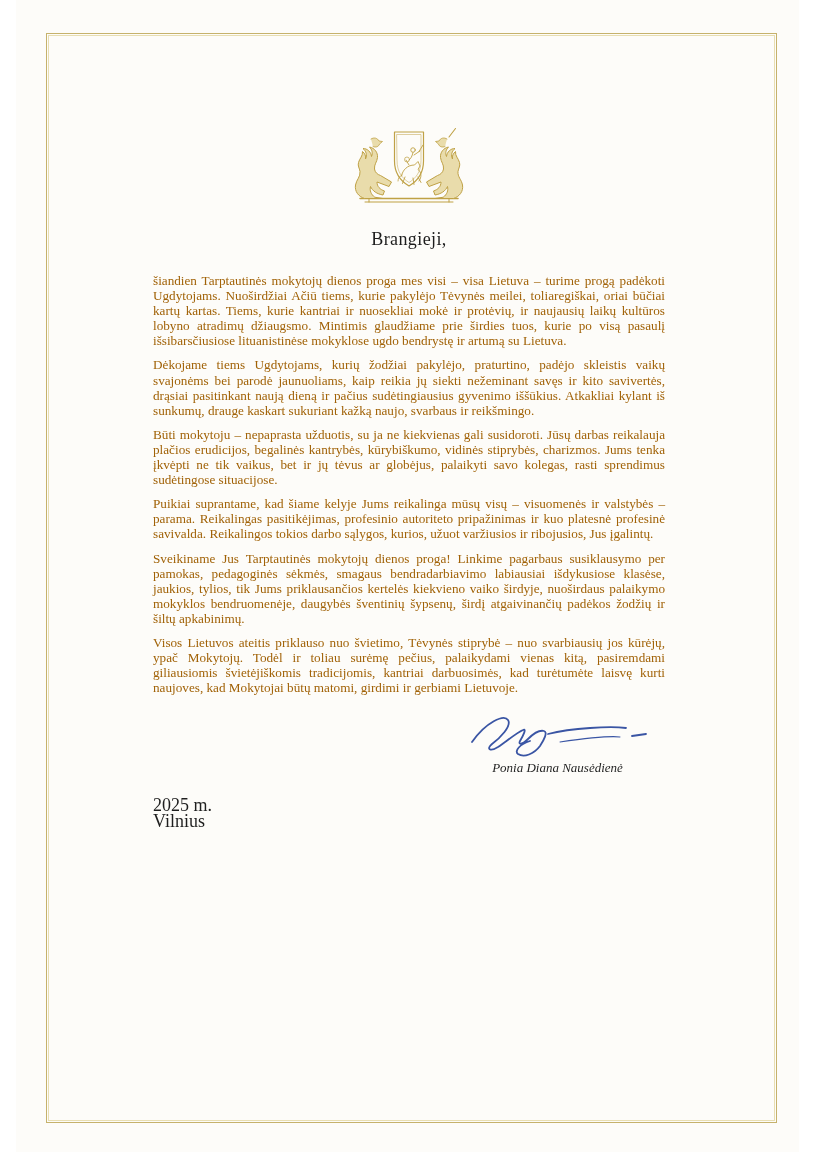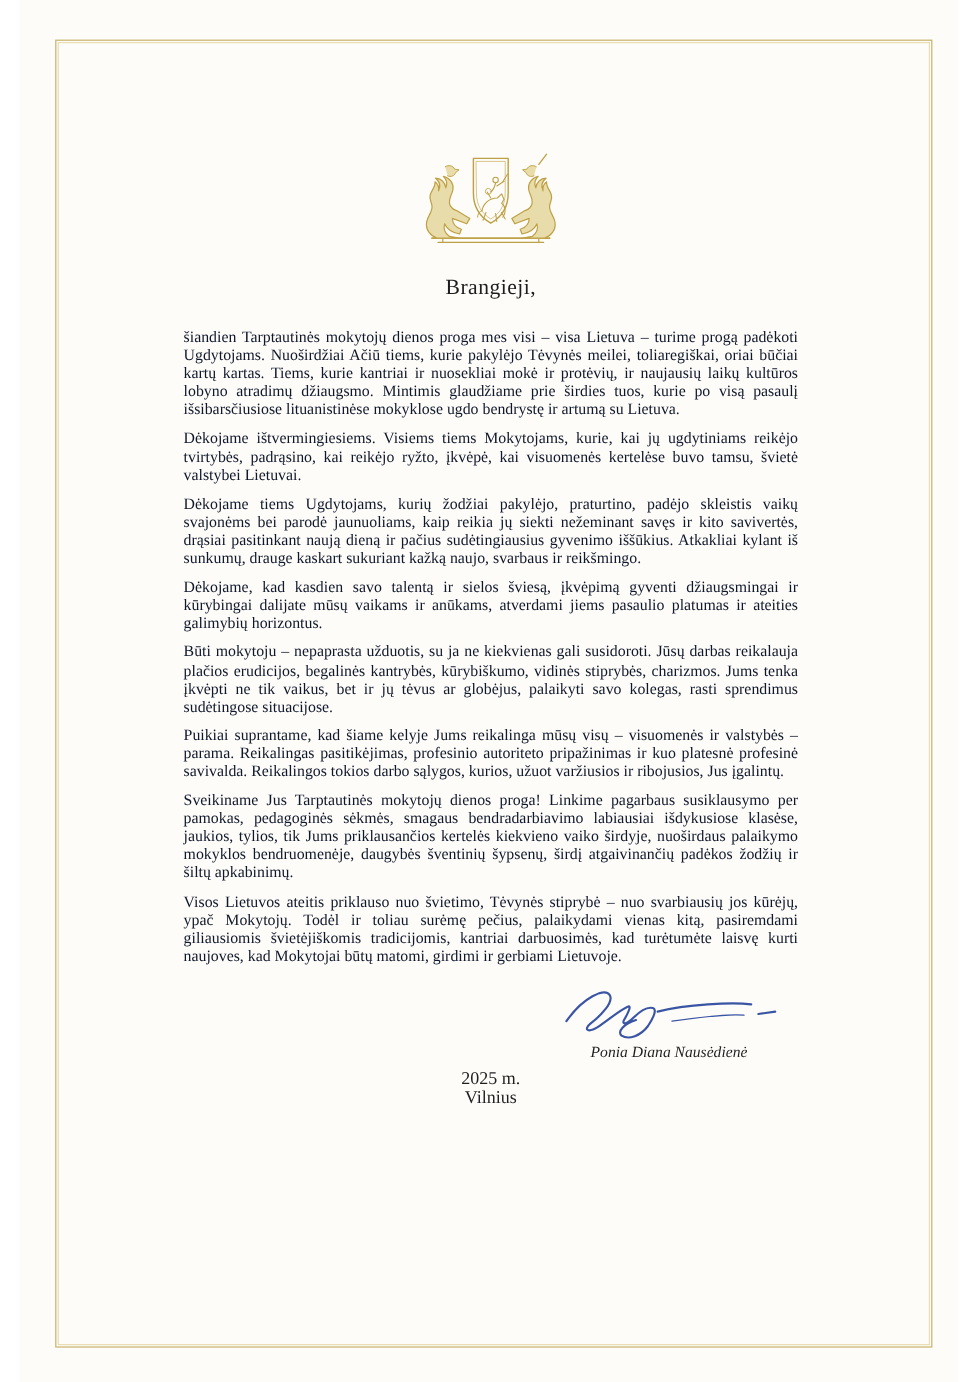--- a/index.html
+++ b/index.html
@@ -41,41 +41,41 @@
     font-weight: 400;
     letter-spacing: 0.4px;
     color: #1d1d1d;
   }
   .body-text { margin-top: 23px; }
   .body-text p {
     margin: 0 0 9px 0;
     font-size: 13.2px;
     line-height: 15.1px;
     text-align: justify;
-    color: #0f172a;
+    color: #a16207;
   }
   .sig-row {
     display: flex;
     align-items: flex-start;
     margin-top: 2px;
   }
   .sig-col { text-align: center; }
   .sig-col.left  { width: 47%; }
   .sig-col.right { width: 42%; margin-left: auto; padding-top: 6px; font-style: italic; }
   .sig-img { display: block; margin: 0 auto; }
   .sig-label {
     font-size: 13px;
     line-height: 15.5px;
     color: #1f1f1f;
     margin: 2px 0 0;
   }
   .date-block {
-    text-align: center;
-    margin-top: 7px;
-    font-size: 15px;
+    text-align: left;
+    margin-top: 21px;
+    font-size: 18px;
     line-height: 16px;
     color: #1f1f1f;
   }
 </style>
 </head>
 <body>
 
 <div class="page">
 
   <div class="frame"></div>
@@ -108,25 +108,23 @@
         <circle cx="146" cy="85" r="5" stroke-width="1.4"></circle>
       </g>
     </svg>
 
     <h1 class="salutation">Brangieji,</h1>
 
     <div class="body-text">
 
         <p>šiandien Tarptautinės mokytojų dienos proga mes visi – visa Lietuva – turime progą padėkoti Ugdytojams. Nuoširdžiai Ačiū tiems, kurie pakylėjo Tėvynės meilei, toliaregiškai, oriai būčiai kartų kartas. Tiems, kurie kantriai ir nuosekliai mokė ir protėvių, ir naujausių laikų kultūros lobyno atradimų džiaugsmo. Mintimis glaudžiame prie širdies tuos, kurie po visą pasaulį išsibarsčiusiose lituanistinėse mokyklose ugdo bendrystę ir artumą su Lietuva.</p>
 
-        <p>Dėkojame ištvermingiesiems. Visiems tiems Mokytojams, kurie, kai jų ugdytiniams reikėjo tvirtybės, padrąsino, kai reikėjo ryžto, įkvėpė, kai visuomenės kertelėse buvo tamsu, švietė valstybei Lietuvai.</p>
 
         <p>Dėkojame tiems Ugdytojams, kurių žodžiai pakylėjo, praturtino, padėjo skleistis vaikų svajonėms bei parodė jaunuoliams, kaip reikia jų siekti nežeminant savęs ir kito savivertės, drąsiai pasitinkant naują dieną ir pačius sudėtingiausius gyvenimo iššūkius. Atkakliai kylant iš sunkumų, drauge kaskart sukuriant kažką naujo, svarbaus ir reikšmingo.</p>
 
-        <p>Dėkojame, kad kasdien savo talentą ir sielos šviesą, įkvėpimą gyventi džiaugsmingai ir kūrybingai dalijate mūsų vaikams ir anūkams, atverdami jiems pasaulio platumas ir ateities galimybių horizontus.</p>
 
         <p>Būti mokytoju – nepaprasta užduotis, su ja ne kiekvienas gali susidoroti. Jūsų darbas reikalauja plačios erudicijos, begalinės kantrybės, kūrybiškumo, vidinės stiprybės, charizmos. Jums tenka įkvėpti ne tik vaikus, bet ir jų tėvus ar globėjus, palaikyti savo kolegas, rasti sprendimus sudėtingose situacijose.</p>
 
 
         <p>Puikiai suprantame, kad šiame kelyje Jums reikalinga mūsų visų – visuomenės ir valstybės – parama. Reikalingas pasitikėjimas, profesinio autoriteto pripažinimas ir kuo platesnė profesinė savivalda. Reikalingos tokios darbo sąlygos, kurios, užuot varžiusios ir ribojusios, Jus įgalintų.</p>
 
         <p>Sveikiname Jus Tarptautinės mokytojų dienos proga!  Linkime pagarbaus susiklausymo per pamokas, pedagoginės sėkmės, smagaus bendradarbiavimo labiausiai išdykusiose klasėse, jaukios, tylios, tik Jums priklausančios kertelės kiekvieno vaiko širdyje, nuoširdaus palaikymo mokyklos bendruomenėje, daugybės šventinių šypsenų, širdį atgaivinančių padėkos žodžių ir šiltų apkabinimų.</p>
 
         <p>Visos Lietuvos ateitis priklauso nuo švietimo, Tėvynės stiprybė – nuo svarbiausių jos kūrėjų, ypač Mokytojų. Todėl ir toliau surėmę pečius, palaikydami vienas kitą, pasiremdami giliausiomis švietėjiškomis tradicijomis, kantriai darbuosimės, kad turėtumėte laisvę kurti naujoves, kad Mokytojai būtų matomi, girdimi ir gerbiami Lietuvoje.</p>
 

